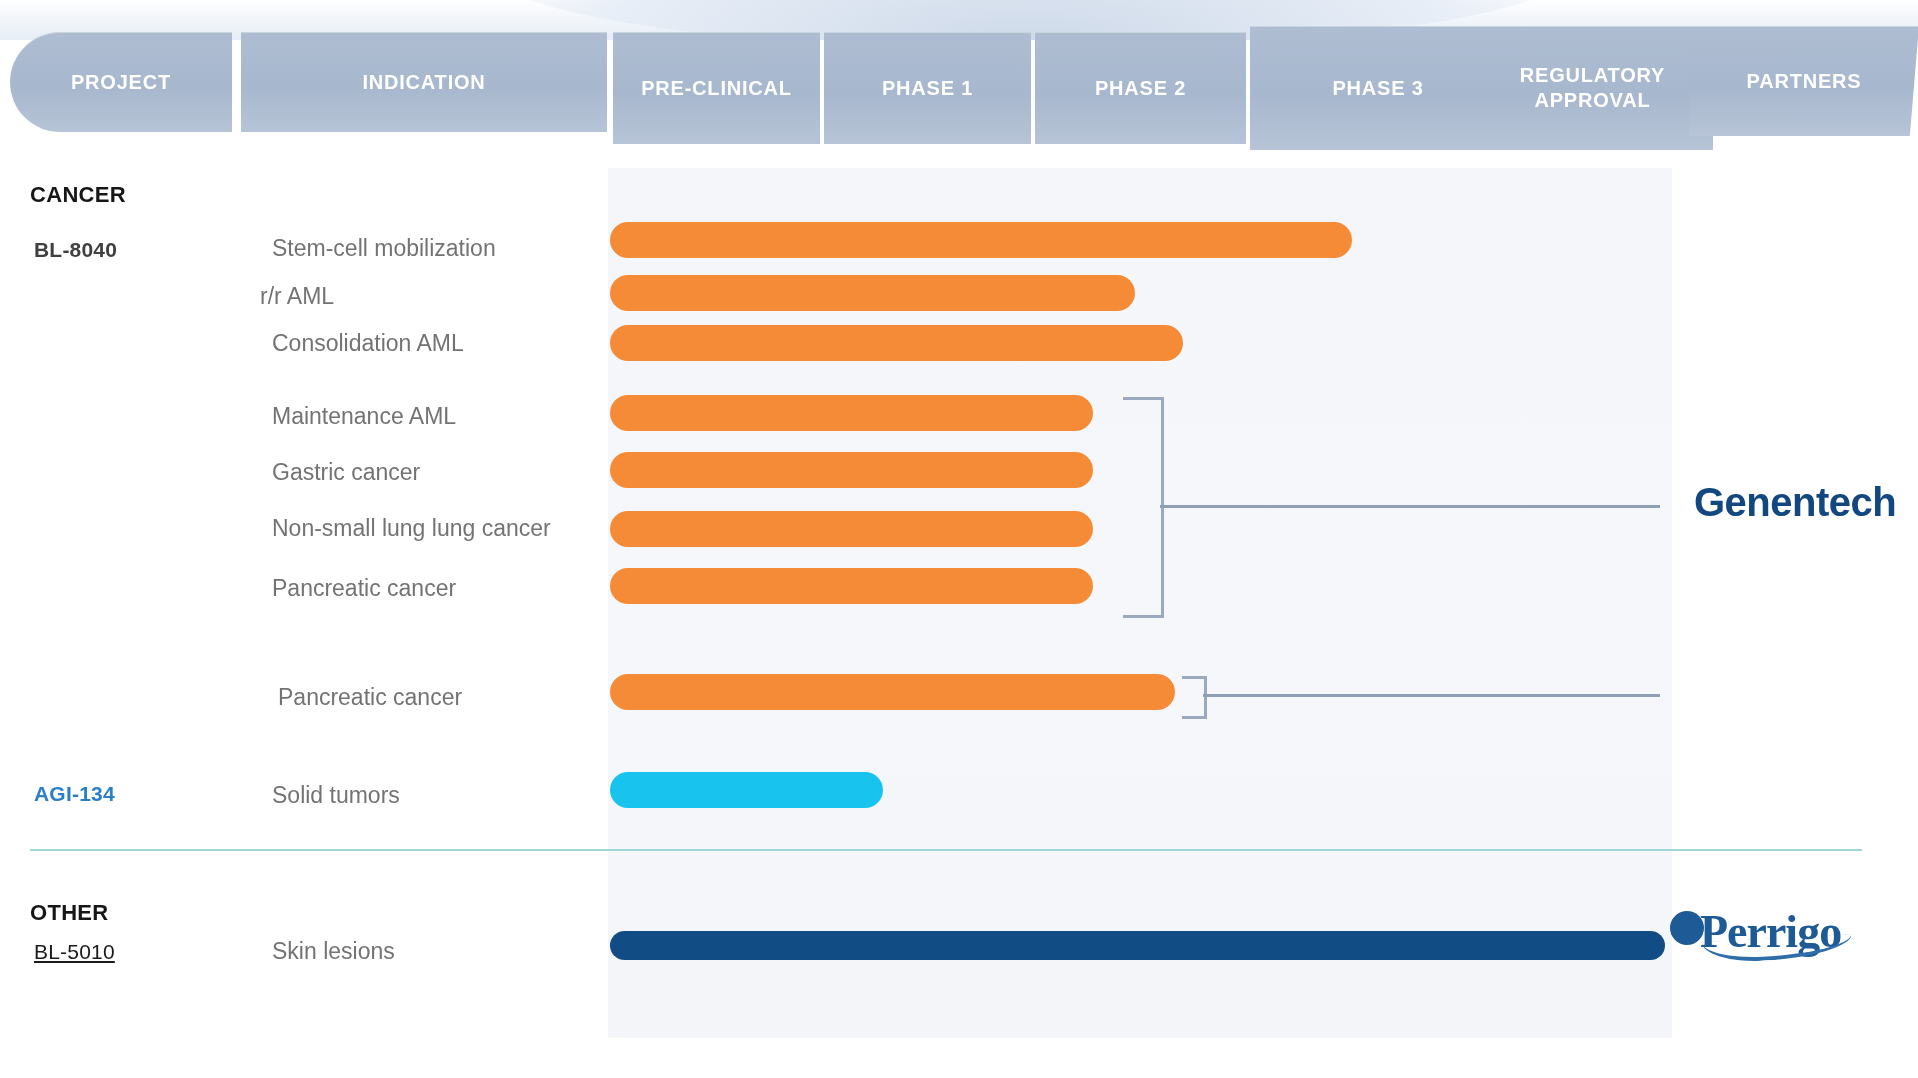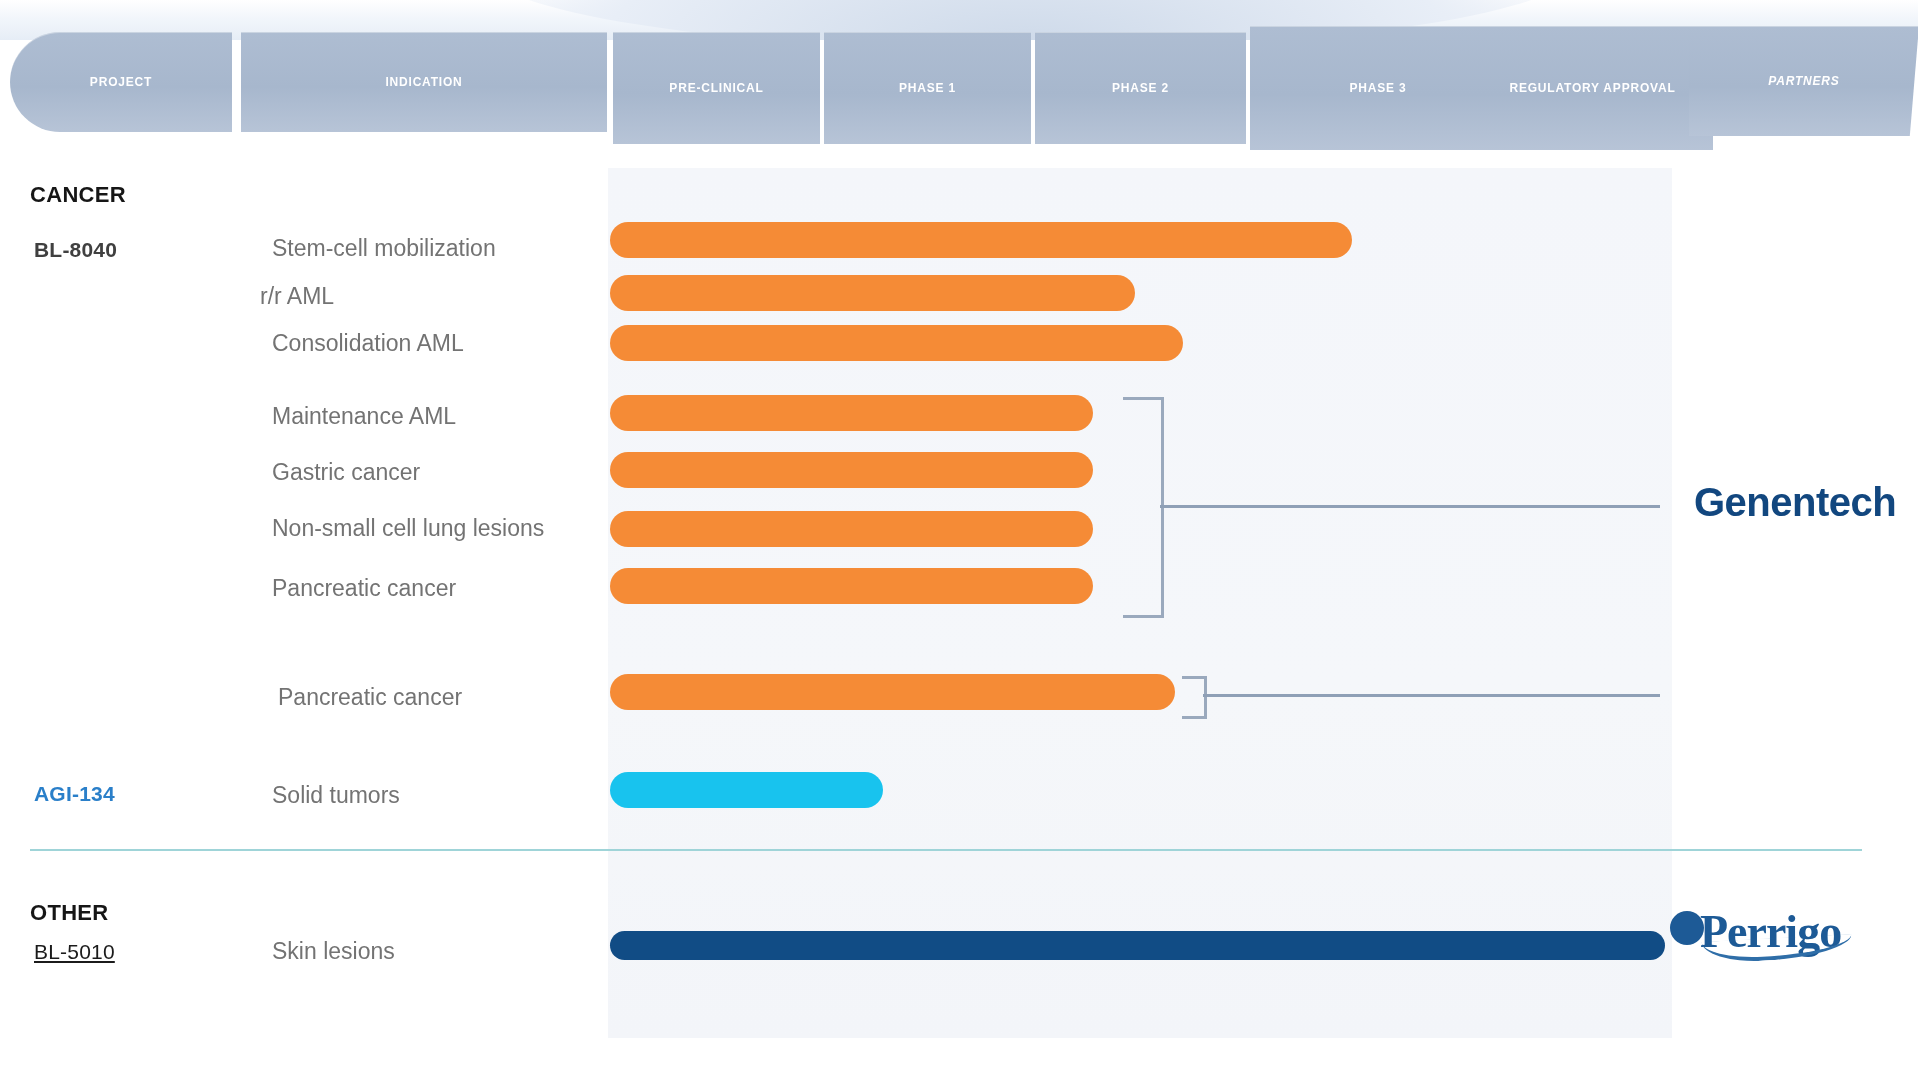--- a/index.html
+++ b/index.html
@@ -25,28 +25,27 @@
   }
 
   
   .hdr{position:absolute;left:0;top:32px;height:100px;}
   .tab{
     position:absolute;top:0;
     background:linear-gradient(180deg,#aebdd2 0%,#a7b7cd 55%,#b7c4d7 100%);
     color:#ffffff;
     display:flex;align-items:center;justify-content:center;
     text-align:center;
-    font-size:12px;font-weight:bold;letter-spacing:.8px;
+    font-size:20px;font-weight:bold;letter-spacing:.8px;
     line-height:1.25;
     box-shadow:0 1px 0 rgba(255,255,255,.35) inset;
   }
   .tab.first{border-top-left-radius:52px;border-bottom-left-radius:52px;}
   .tab.skew{
     background:linear-gradient(180deg,#aebdd2 0%,#a7b7cd 55%,#b7c4d7 100%);
-    font-style:italic;
   }
 
   
   .plot{
     position:absolute;left:608px;top:168px;width:1064px;height:870px;
     background:linear-gradient(180deg,#f4f6fa 0%,#f5f7fa 60%,#f3f5f9 100%);
   }
 
   
   .grp{
@@ -133,21 +132,21 @@
 
   <div class="proj" style="left:34px;top:238px;color:#404040;">BL-8040</div>
   <div class="proj" style="left:34px;top:782px;color:#2a7fc9;">AGI-134</div>
   <div class="proj" style="left:34px;top:940px;color:#1b1b1b;font-weight:normal;text-decoration:underline;">BL-5010</div>
 
   <div class="ind" style="left:272px;top:235px;">Stem-cell mobilization</div>
   <div class="ind" style="left:260px;top:283px;">r/r AML</div>
   <div class="ind" style="left:272px;top:330px;">Consolidation AML</div>
   <div class="ind" style="left:272px;top:403px;">Maintenance AML</div>
   <div class="ind" style="left:272px;top:459px;">Gastric cancer</div>
-  <div class="ind" style="left:272px;top:515px;">Non-small cell lung lesions</div>
+  <div class="ind" style="left:272px;top:515px;">Non-small lung lung cancer</div>
   <div class="ind" style="left:272px;top:575px;">Pancreatic cancer</div>
   <div class="ind" style="left:278px;top:684px;">Pancreatic cancer</div>
   <div class="ind" style="left:272px;top:782px;">Solid tumors</div>
   <div class="ind" style="left:272px;top:938px;">Skin lesions</div>
 
   <div class="bar" style="left:610px;top:222px;width:742px;height:36px;background:#f58b36;"></div>
   <div class="bar" style="left:610px;top:275px;width:525px;height:36px;background:#f58b36;"></div>
   <div class="bar" style="left:610px;top:325px;width:573px;height:36px;background:#f58b36;"></div>
 
   <div class="bar" style="left:610px;top:395px;width:483px;height:36px;background:#f58b36;"></div>

